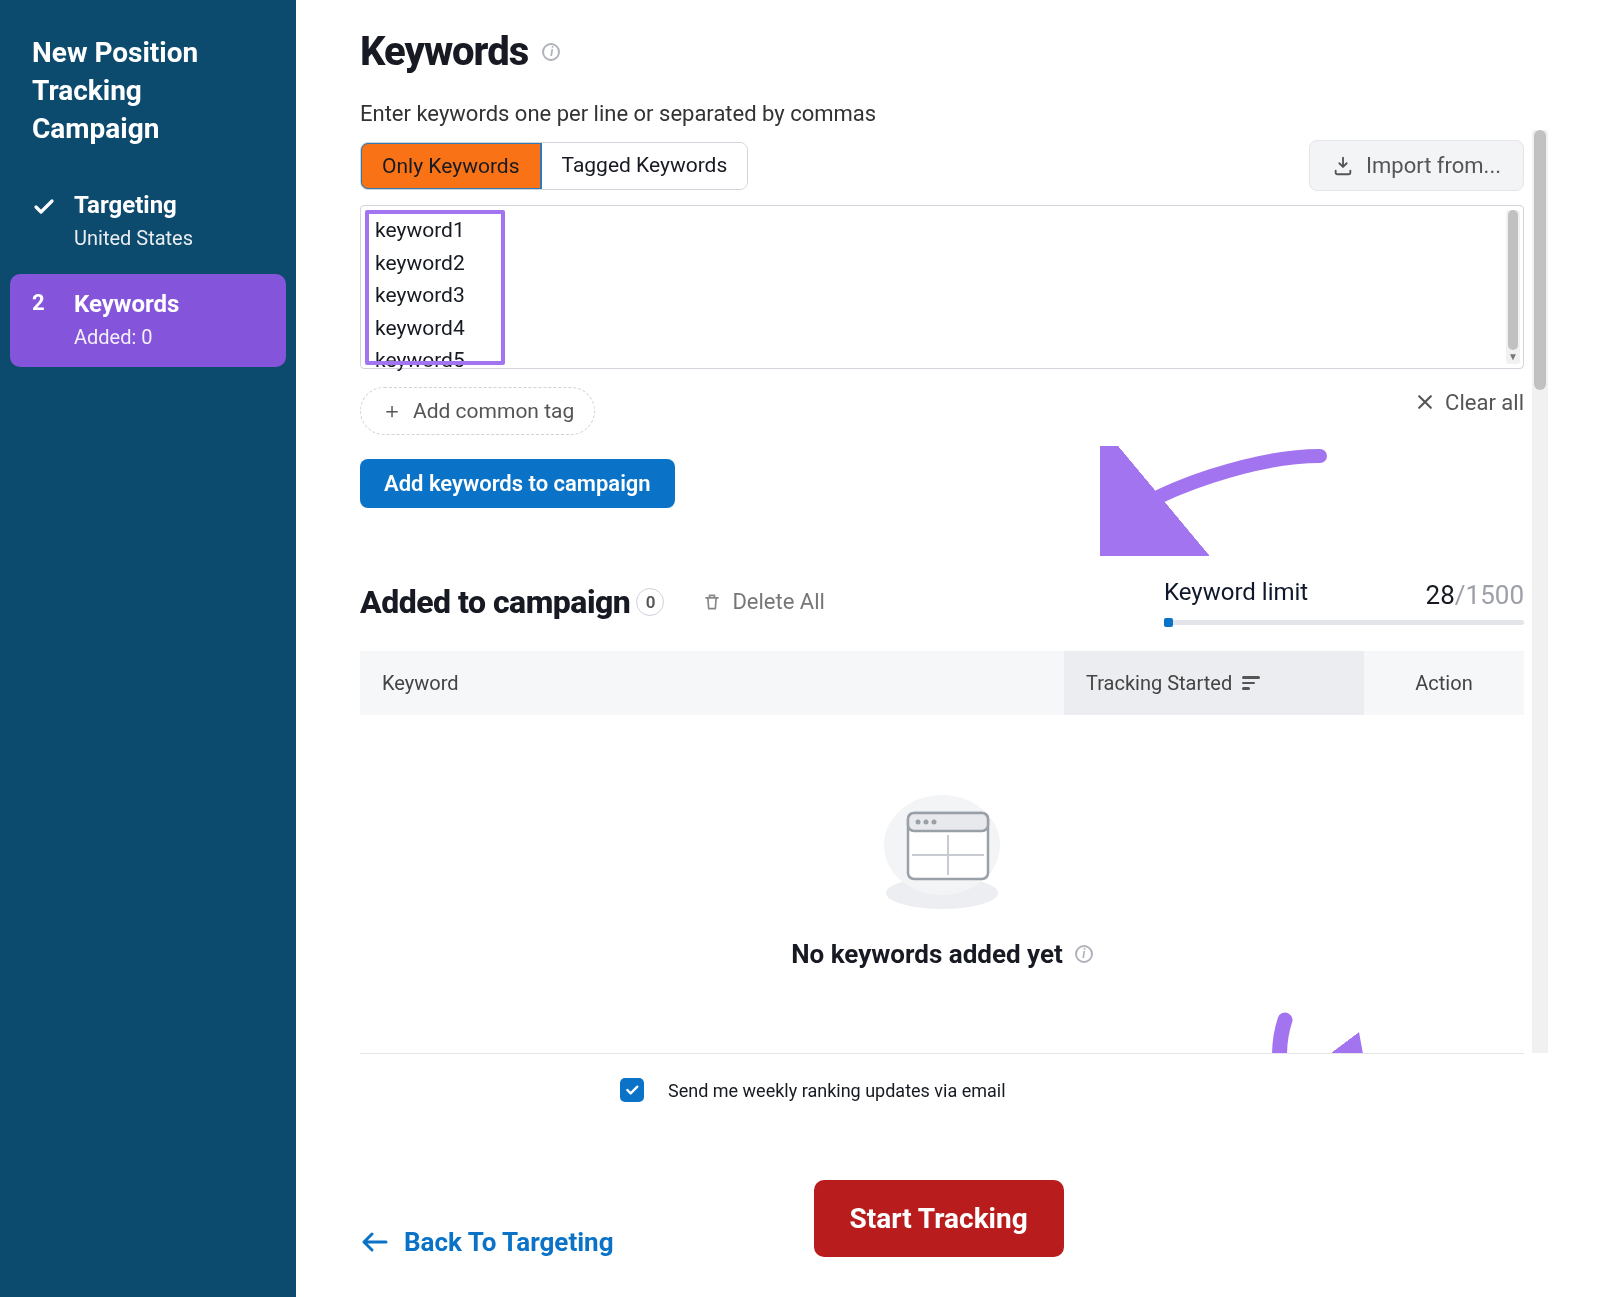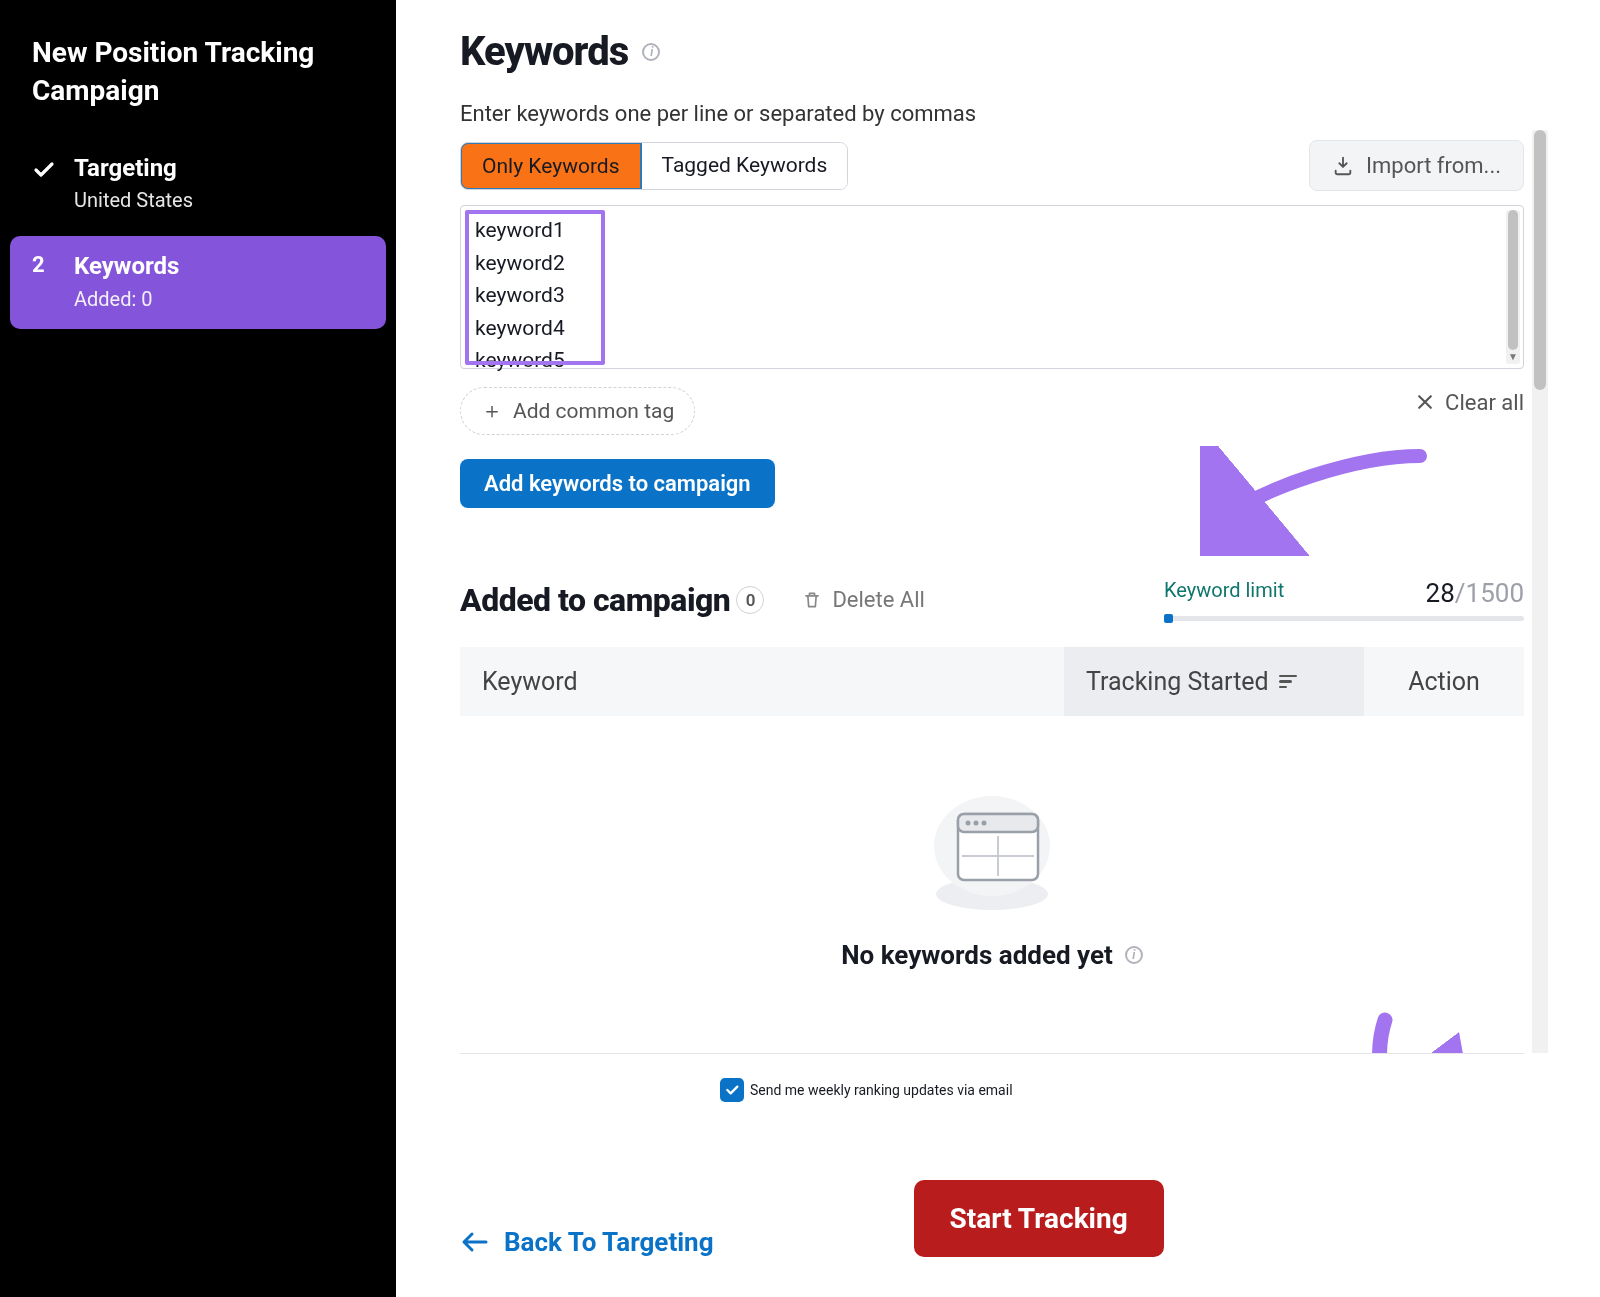--- a/index.html
+++ b/index.html
@@ -7,22 +7,22 @@
     font-family: -apple-system, BlinkMacSystemFont, "Segoe UI", Roboto, Arial, sans-serif;
     background: #fff;
     color: #171A22;
     width: 1600px;
     height: 1297px;
     overflow: hidden;
     display: flex;
   }
   
   .sidebar {
-    width: 396px;
-    background: #000000;
+    width: 296px;
+    background: #0c4a6e;
     color: #fff;
     padding: 34px 10px 0 10px;
     flex-shrink: 0;
   }
   .sidebar-title {
     font-size: 28px;
     font-weight: 700;
     line-height: 1.35;
     padding: 0 22px 28px 22px;
   }
@@ -215,34 +215,34 @@
     display:inline-flex; align-items:center; justify-content:center;
     min-width:28px; height:28px; padding:0 8px;
     border:1.5px solid #cfd2da; border-radius:14px;
     font-size:17px; font-weight:600; color:#555;
   }
   .delete-all {
     display:inline-flex; align-items:center; gap:10px;
     color:#777; font-size:22px; cursor:pointer; margin-left:24px;
   }
   .limit-block { text-align:right; }
-  .limit-label { font-size:20px; color:#0f766e; display:block; margin-bottom:6px;}
+  .limit-label { font-size:24px; color:#0f172a; display:block; margin-bottom:6px;}
   .limit-nums { font-size:26px; }
   .limit-nums .muted { color:#9da0a8; }
   .limit-bar {
     width:360px; height:5px; background:#e3e5ea; border-radius:3px; position:relative; margin-top:8px;
   }
   .limit-bar::before{
     content:""; position:absolute; left:0; top:-2px; width:9px; height:9px; background:#0A73C7; border-radius:2px;
   }
 
   .thead {
     display:flex; margin-top:26px;
     background:#F6F7F9;
-    font-size:25px; color:#444;
+    font-size:20px; color:#444;
   }
   .thead .col { padding:20px 22px; }
   .col.kw { flex:1; }
   .col.ts { width:300px; background:#ECEDF1; display:flex; align-items:center; gap:10px; }
   .col.ac { width:160px; text-align:center; }
 
   .empty {
     margin-top:70px;
     display:flex; flex-direction:column; align-items:center; gap:24px;
   }
@@ -252,21 +252,21 @@
     border-top:1px solid #e3e5ea;
     padding:24px 0 40px;
     margin-right:24px;
     display:flex; align-items:center; gap:40px;
   }
   .chk {
     width:24px; height:24px; background:#0A73C7; border-radius:5px;
     display:inline-flex; align-items:center; justify-content:center;
     color:#fff;
   }
-  .email-row { display:flex; align-items:center; gap:6px; font-size:14px; margin-left:260px; }
+  .email-row { display:flex; align-items:center; gap:24px; font-size:18px; margin-left:260px; }
   .back-link {
     display:inline-flex; align-items:center; gap:16px;
     color:#0A73C7; font-size:26px; font-weight:700; cursor:pointer;
   }
   .start-btn {
     background:#b91c1c; color:#fff; font-size:28px; font-weight:700;
     padding:22px 36px; border-radius:10px; cursor:pointer;
   }
   .footer-inner {
     display:flex; align-items:flex-end; gap:200px; margin-top:38px;

